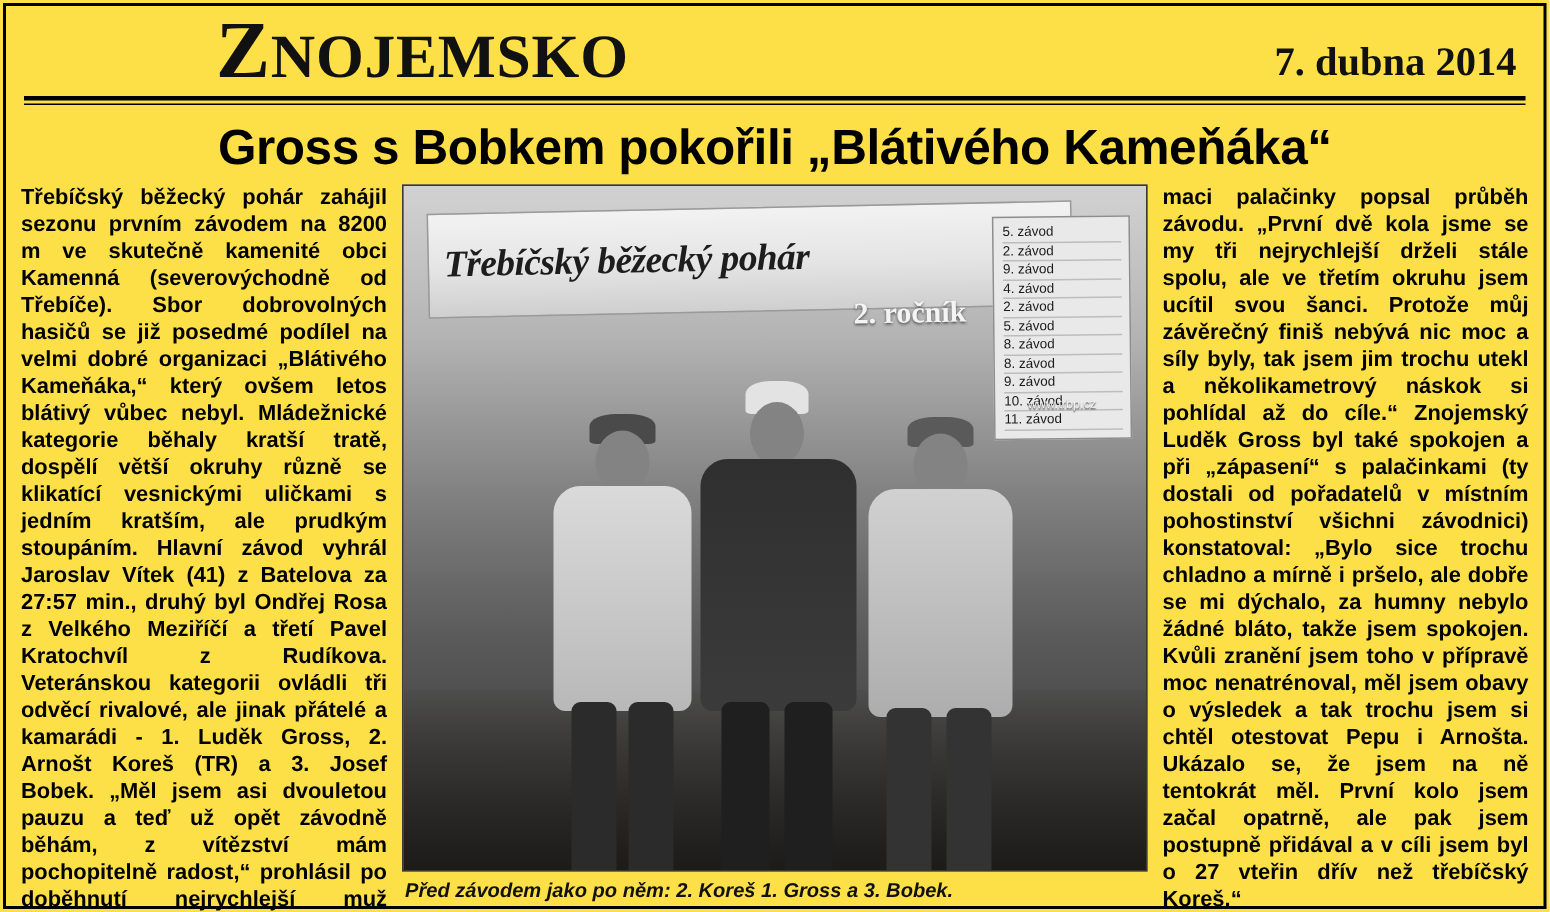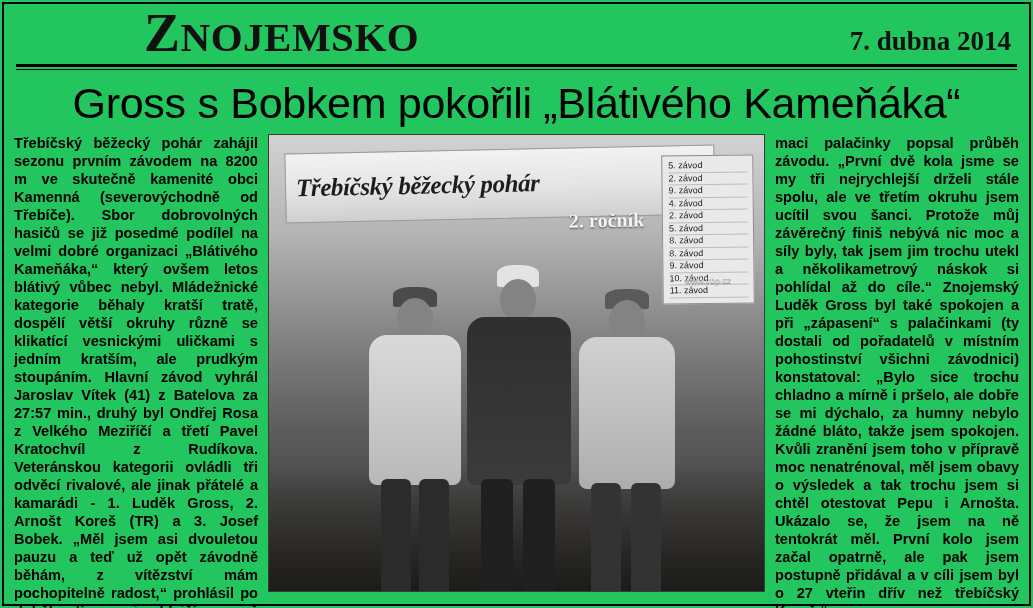--- a/index.html
+++ b/index.html
@@ -10,21 +10,21 @@
     background: #ffffff;
     font-family: "Liberation Sans", sans-serif;
     color: #000000;
     overflow: hidden;
   }
 
   .page {
     position: relative;
     width: 1033px;
     height: 608px;
-    background: #22c55e;
+    background: #fde047;
     padding: 6px 14px 4px 14px;
   }
 
   
   .masthead {
     position: relative;
     height: 56px;
     display: flex;
     align-items: flex-end;
     justify-content: space-between;
@@ -56,22 +56,22 @@
     margin: 2px 2px 0 2px;
   }
   .rule-thin {
     border-top: 1px solid #000;
     margin: 2px 2px 0 2px;
   }
 
   
   .headline {
     font-family: "Liberation Sans", sans-serif;
-    font-weight: normal;
-    font-size: 43px;
+    font-weight: bold;
+    font-size: 33px;
     letter-spacing: -0.3px;
     text-align: center;
     margin: 9px 0 6px 0;
     white-space: nowrap;
   }
 
   
   .content {
     display: flex;
     gap: 10px;
@@ -295,20 +295,21 @@
 
         <div class="runner">
           <div class="r-cap" style="left:336px; top:154px; width:44px; height:20px; background:#5a5a56;"></div>
           <div class="r-head" style="left:340px; top:165px; width:36px; height:42px;"></div>
           <div class="r-torso" style="left:310px; top:202px; width:96px; height:152px; background:linear-gradient(180deg,#d6d1c8,#b2ada3);"></div>
           <div class="r-legs" style="left:322px; top:348px; width:30px; height:158px; background:#33332f;"></div>
           <div class="r-legs" style="left:362px; top:348px; width:30px; height:158px; background:#33332f;"></div>
 
         </div>
       </div>
+      <div class="caption">Před závodem jako po něm: 2. Koreš 1. Gross a 3. Bobek.</div>
     </div>
 
     <div class="col">
       <p>maci palačinky popsal průběh závodu. „První dvě kola jsme se my tři nejrychlejší drželi stále spolu, ale ve třetím okruhu jsem ucítil svou šanci. Protože můj závěrečný finiš nebývá nic moc a síly byly, tak jsem jim trochu utekl a několikametrový náskok si pohlídal až do cíle.“
 Znojemský Luděk Gross byl také spokojen a při „zápasení“ s palačinkami (ty dostali od pořadatelů v místním pohostinství všichni závodnici) konstatoval: „Bylo sice trochu chladno a mírně i pršelo, ale dobře se mi dýchalo, za humny nebylo žádné bláto, takže jsem spokojen. Kvůli zranění jsem toho v přípravě moc nenatrénoval, měl jsem obavy o výsledek a tak trochu jsem si chtěl otestovat Pepu i Arnošta. Ukázalo se, že jsem na ně tentokrát měl. První kolo jsem začal opatrně, ale pak jsem postupně přidával a v cíli jsem byl o 27 vteřin dřív než třebíčský Koreš.“</p>
 
     </div>
 
   </div>
 </div>

